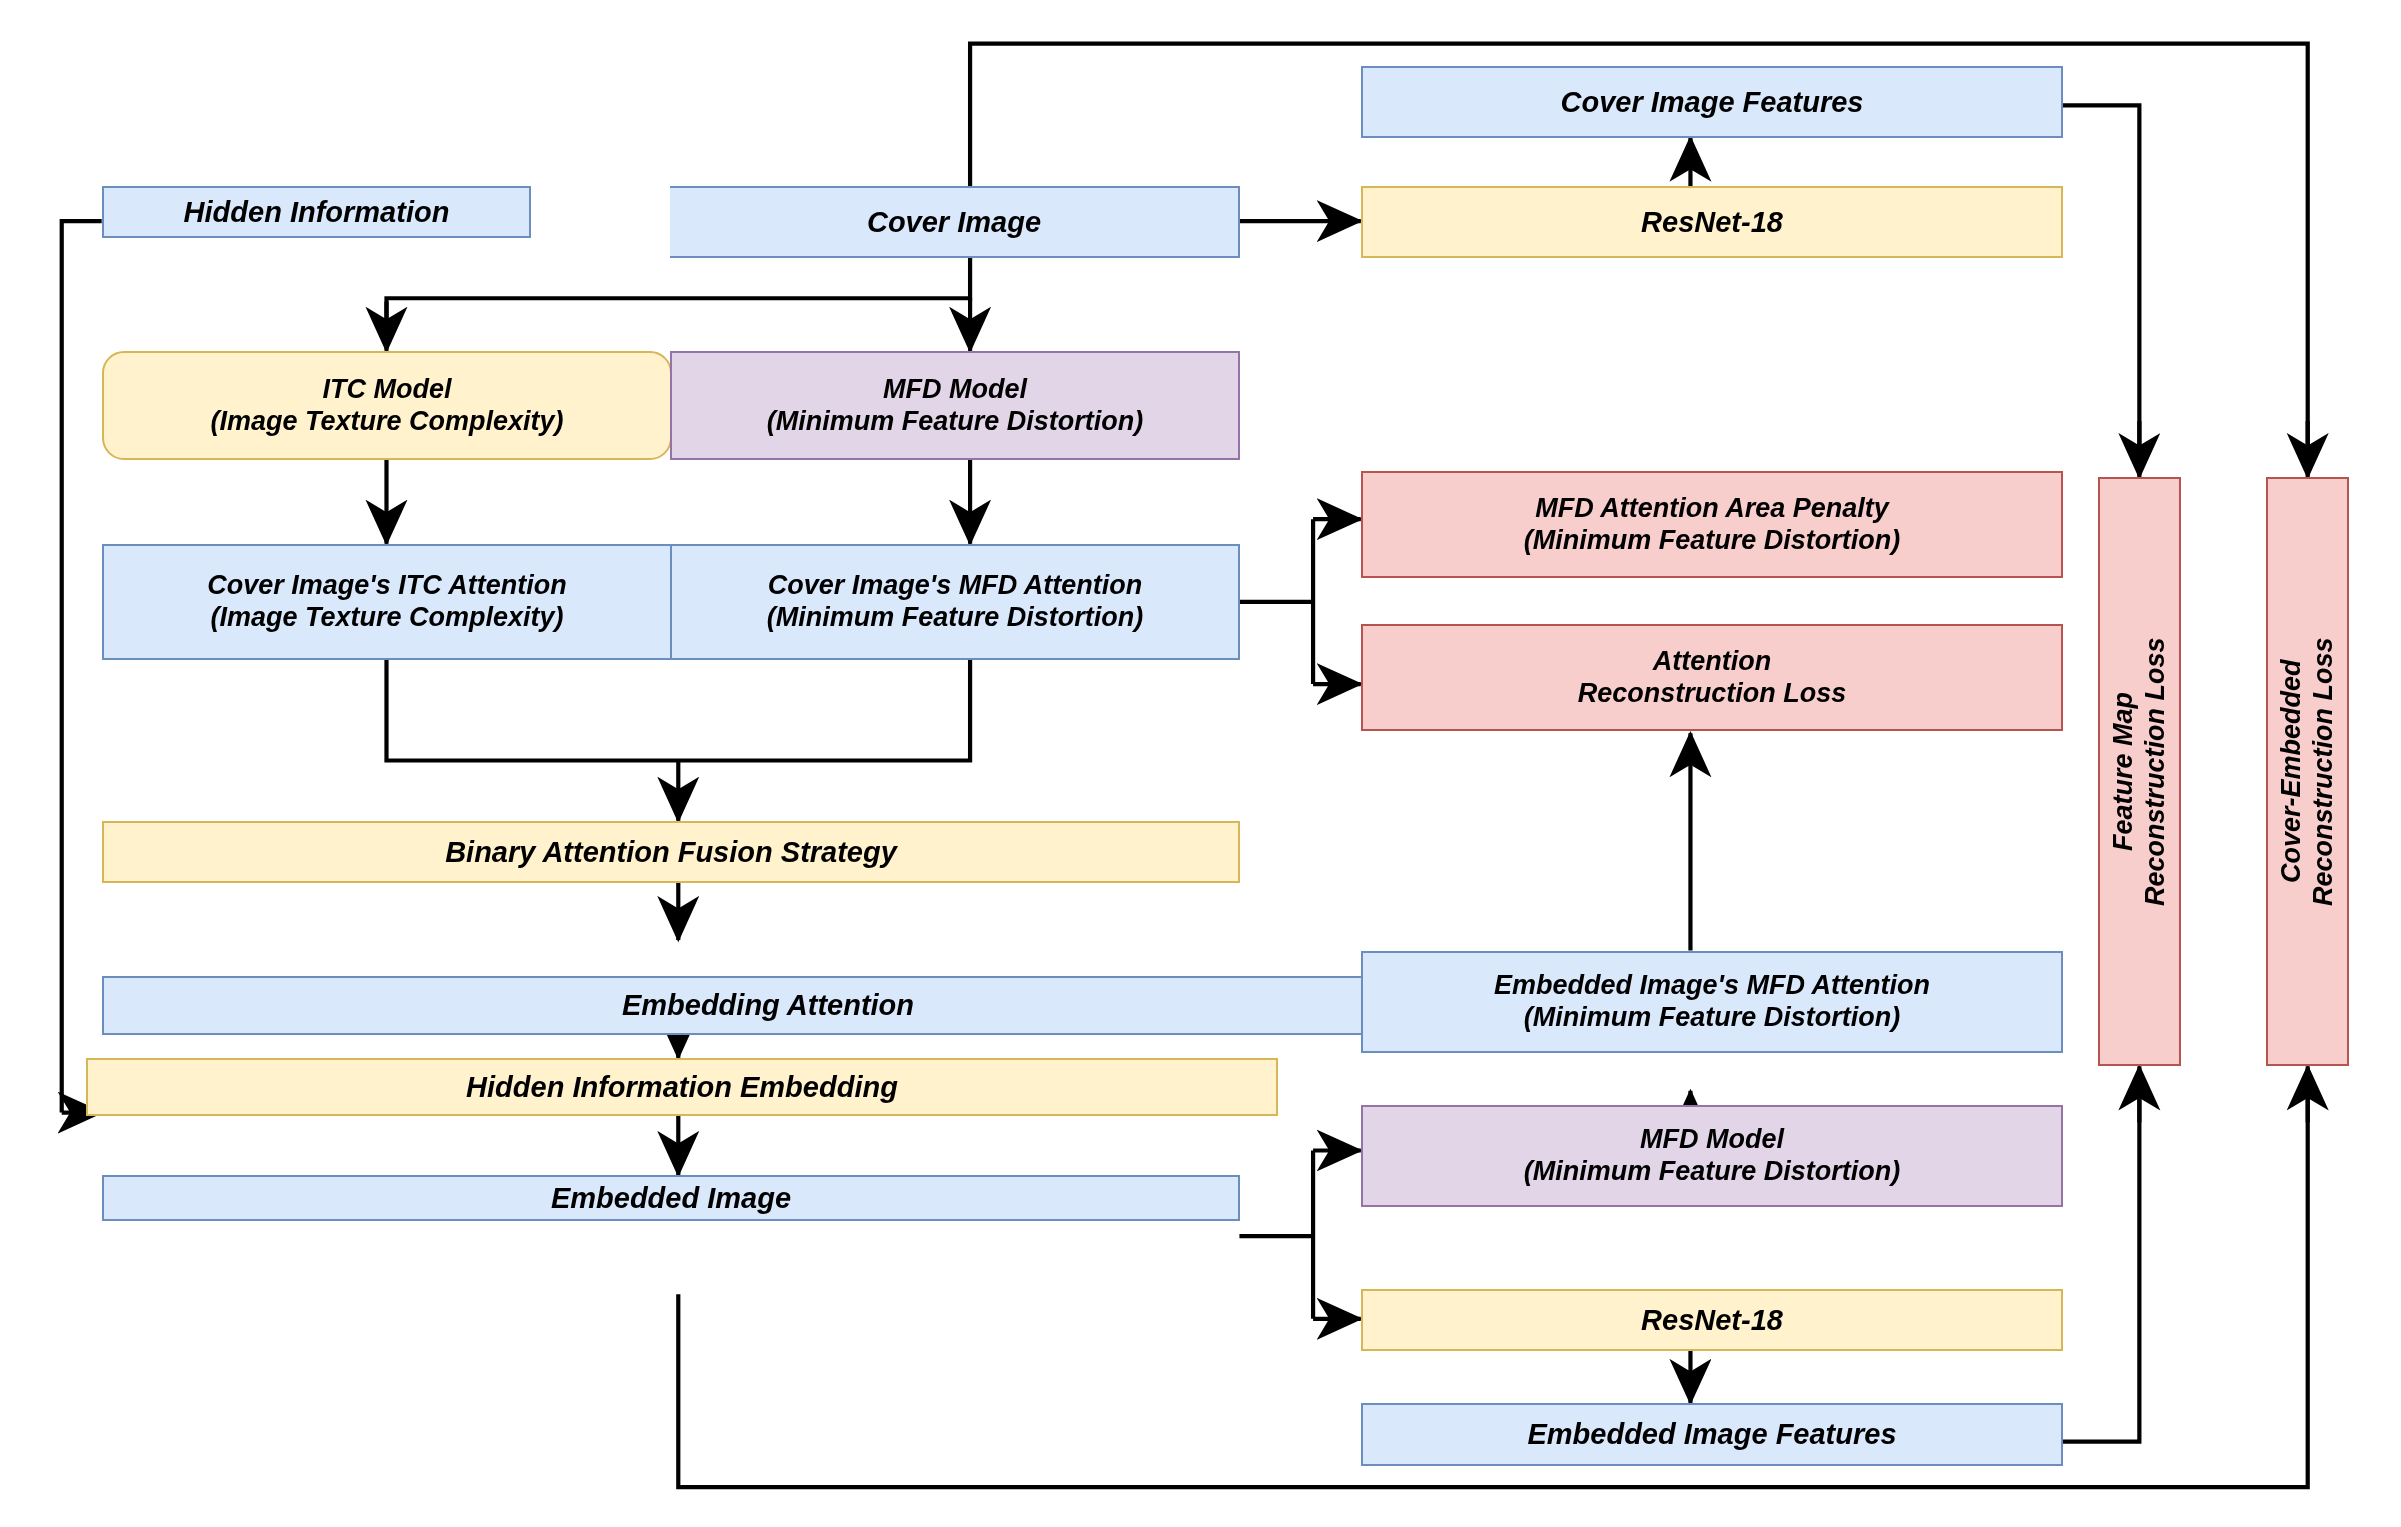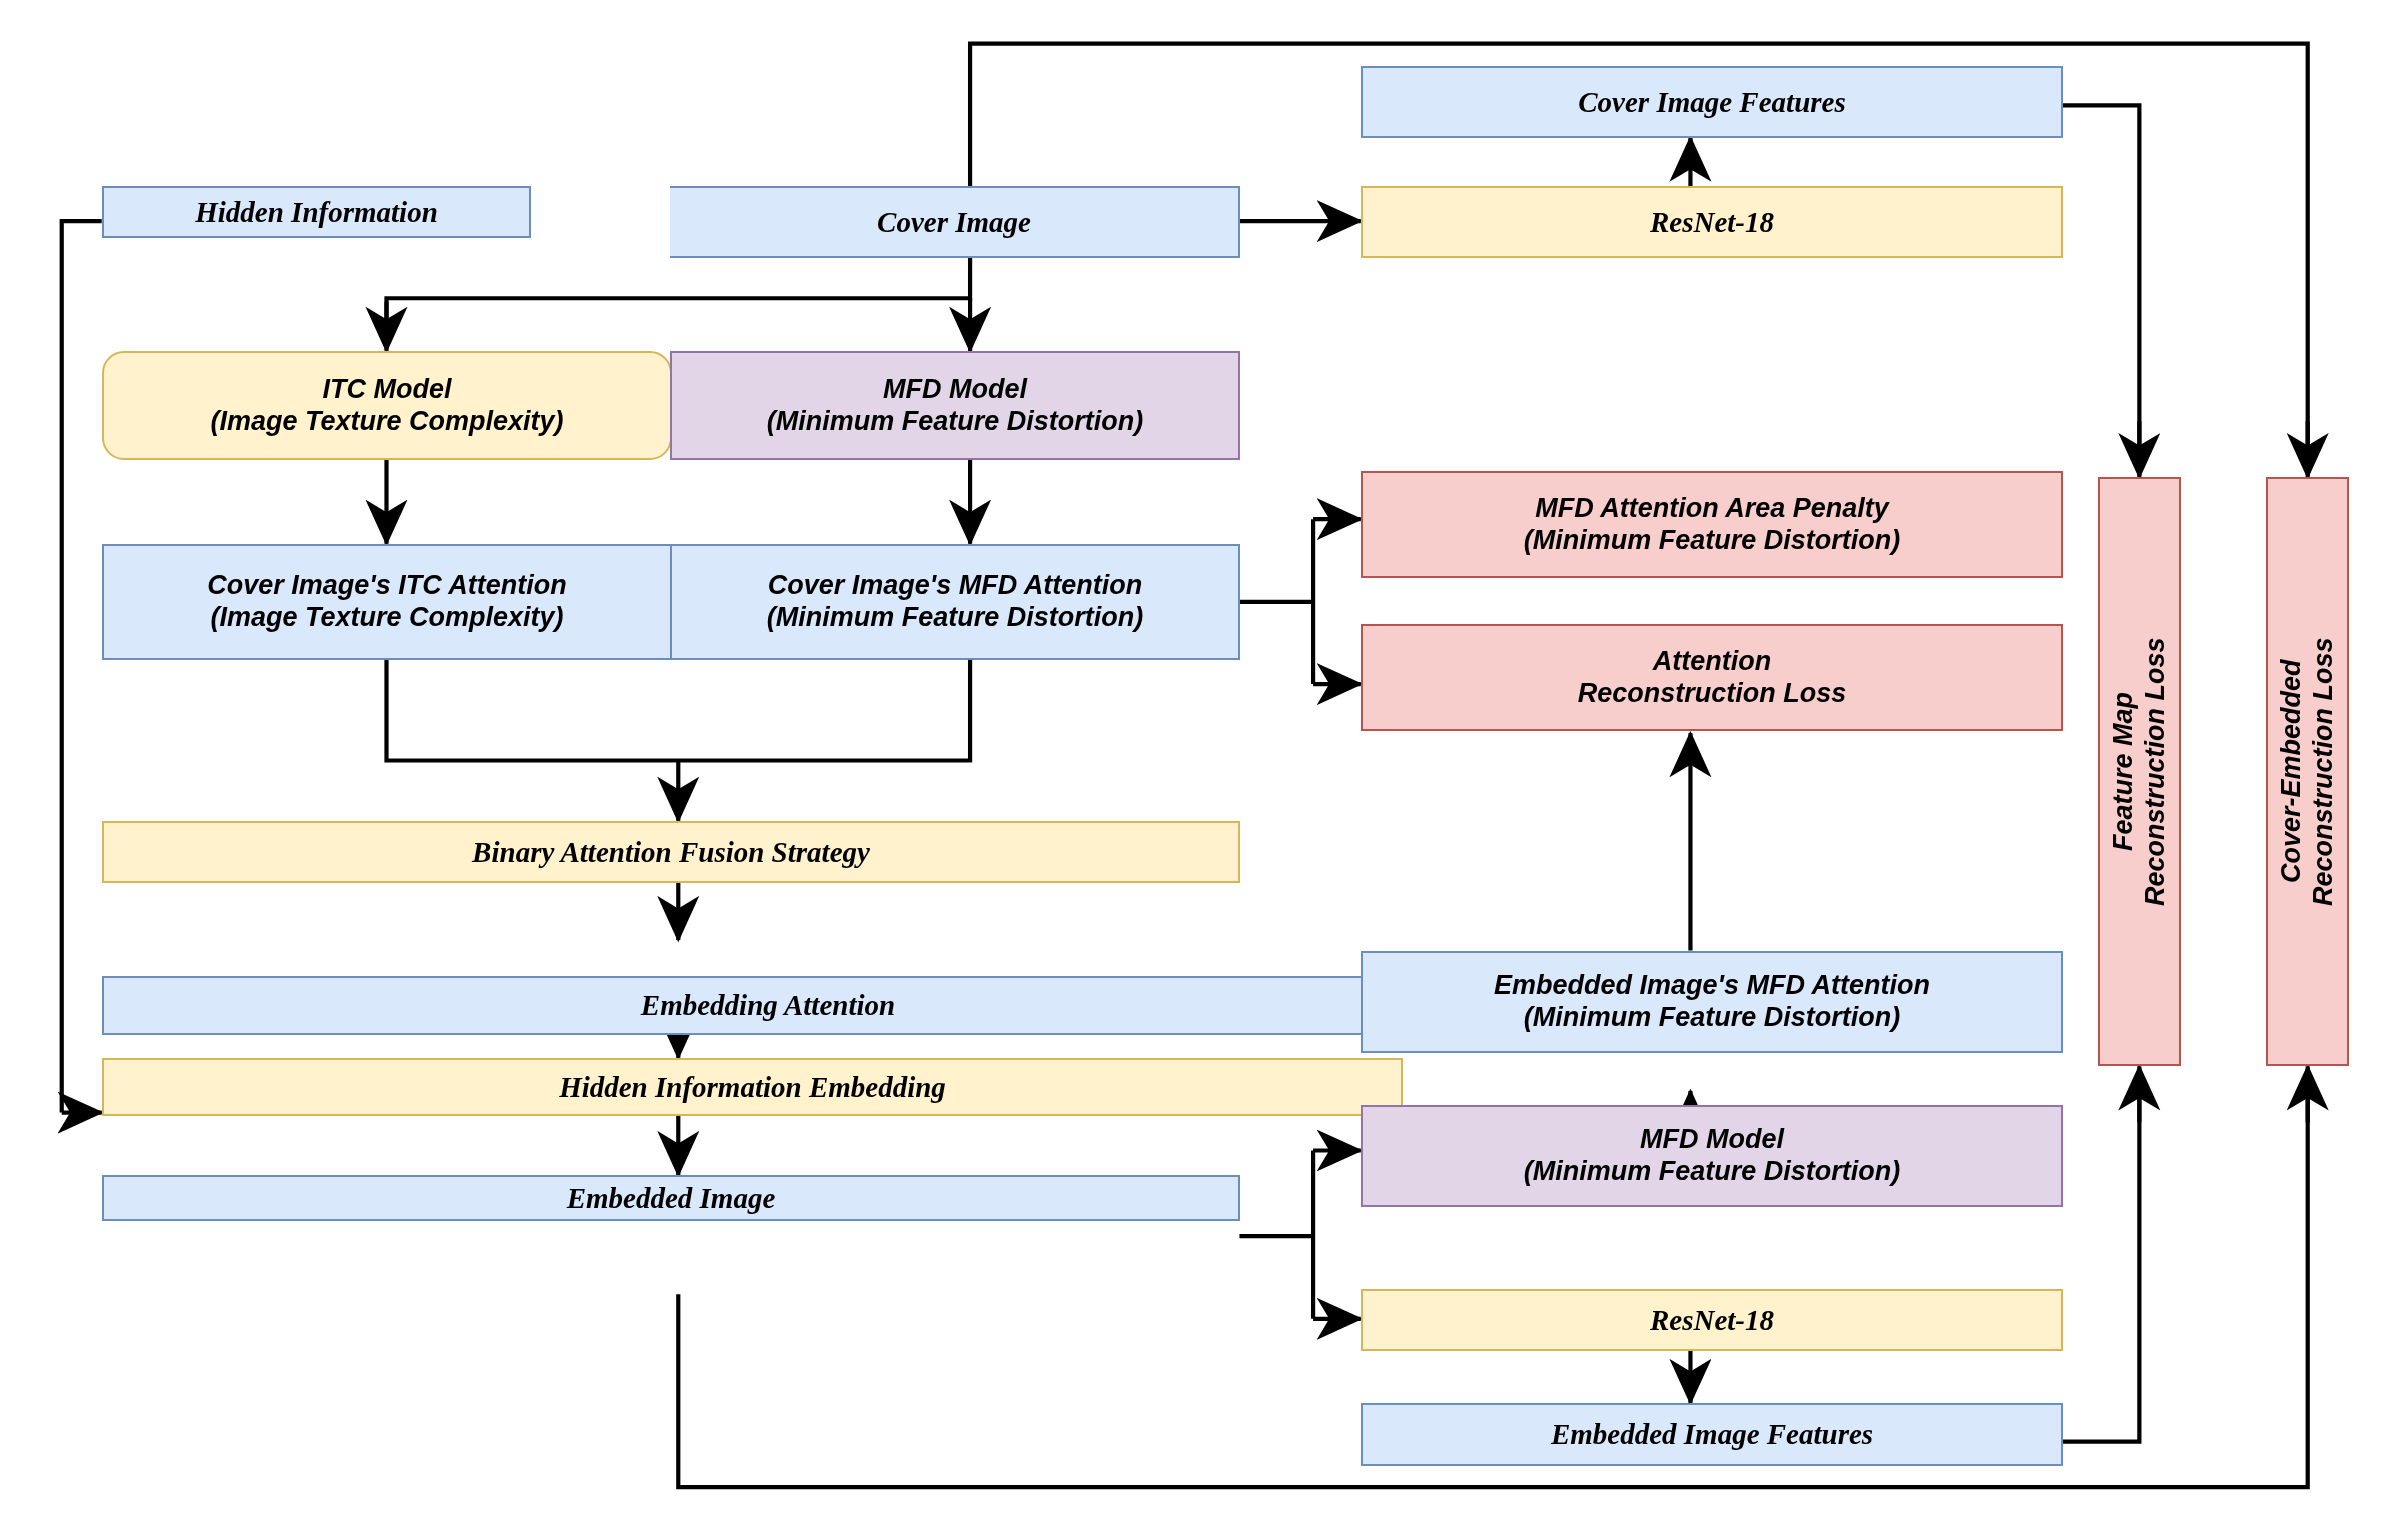--- a/index.html
+++ b/index.html
@@ -23,21 +23,21 @@
     border-width:2.1px;border-style:solid;
     z-index:5;
   }
   .blue   {background:#dae8fc;border-color:#6c8ebf;}
   .yellow {background:#fff2cc;border-color:#d6b656;}
   .purple {background:#e1d5e7;border-color:#9673a6;}
   .red    {background:#f8cecc;border-color:#b85450;}
   .fs-big   {font-size:29px;}
   .fs-mid   {font-size:27px;}
   .vert{writing-mode:vertical-rl;transform:rotate(180deg);}
-  .nowrap{white-space:nowrap;font-family:Liberation Serif, serif;}
+  .nowrap{white-space:nowrap;}
   .l2{white-space:pre-line;}
 </style>
 </head>
 <body>
 
 <div id="stage">
 
   <svg id="wires" viewBox="0 0 3423 2178" xmlns="http://www.w3.org/2000/svg">
     <defs>
       <marker id="ah" markerWidth="13" markerHeight="13" refX="10.5" refY="5" orient="auto" markerUnits="strokeWidth">
@@ -129,21 +129,21 @@
   <div class="node red fs-mid vert l2" style="left:2098px;top:477px;width:83px;height:589px;">Feature Map
 Reconstruction Loss</div>
 
   <div class="node red fs-mid vert l2" style="left:2266px;top:477px;width:83px;height:589px;">Cover-Embedded
 Reconstruction Loss</div>
 
   <div class="node yellow fs-big nowrap" style="left:102px;top:821px;width:1138px;height:62px;">Binary Attention Fusion Strategy</div>
 
   <div class="node blue fs-big nowrap" style="left:102px;top:976px;width:1308px;height:59px;padding-left:24px;">Embedding Attention</div>
 
-  <div class="node yellow fs-big nowrap" style="left:102px;top:1058px;width:1301px;height:58px;">Hidden Information Embedding</div>
+  <div class="node yellow fs-big nowrap" style="left:86px;top:1058px;width:1192px;height:58px;">Hidden Information Embedding</div>
 
   <div class="node blue fs-big nowrap" style="left:102px;top:1175px;width:1138px;height:46px;">Embedded Image</div>
 
   <div class="node blue fs-mid l2" style="left:1361px;top:951px;width:702px;height:102px;">Embedded Image's MFD Attention
 (Minimum Feature Distortion)</div>
 
   <div class="node purple fs-mid l2" style="left:1361px;top:1105px;width:702px;height:102px;">MFD Model
 (Minimum Feature Distortion)</div>
 
   <div class="node yellow fs-big nowrap" style="left:1361px;top:1289px;width:702px;height:62px;">ResNet-18</div>

